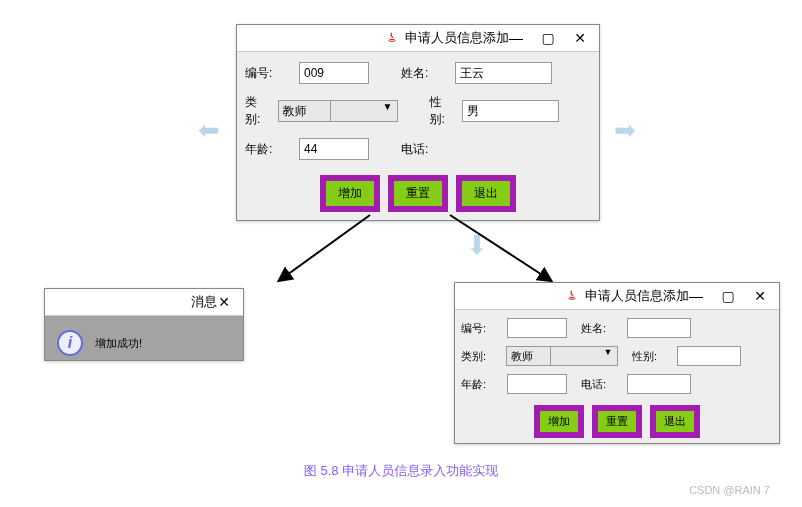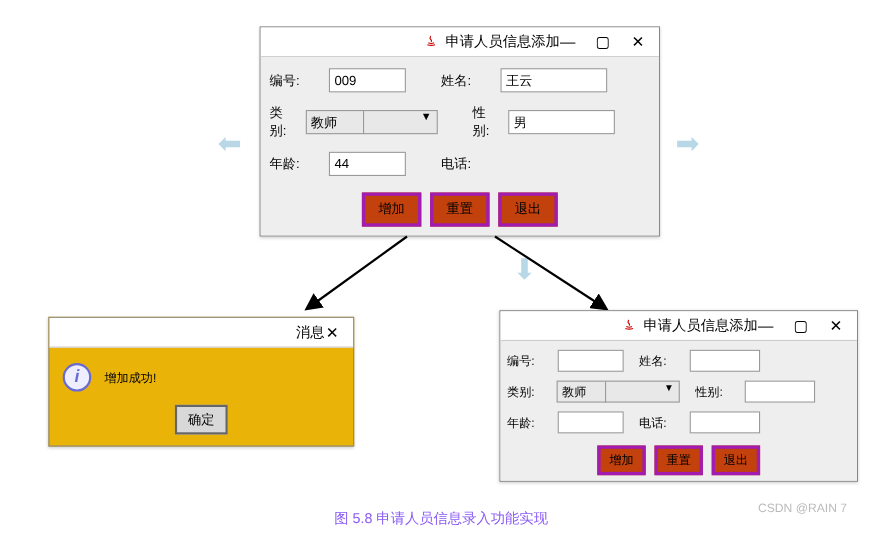--- a/index.html
+++ b/index.html
@@ -101,22 +101,22 @@
       font-size: 10px;
       text-align: center;
     }
     .btn-row {
       display: flex;
       justify-content: center;
       gap: 8px;
       padding: 5px 0 2px 0;
     }
     .jbtn {
-      border: 3px solid #a21caf;
-      background: #c2410c;
+      border: 6px solid #a21caf;
+      background: #84cc16;
       font-size: 12px;
       padding: 4px 12px;
       cursor: default;
     }
     .jbtn-sm { padding: 3px 8px; font-size: 11px; }
     .jbtn-ok {
       border: 2px solid #666;
       background: #d8d8d8;
       padding: 3px 10px;
       font-size: 12px;
@@ -233,35 +233,32 @@
 </svg>
 <svg class="arrow-svg" style="left:440px; top:210px;" width="130" height="80">
   <defs>
       <marker id="ah2" markerWidth="8" markerHeight="8" refX="6" refY="4" orient="auto">
         <path d="M0,0 L8,4 L0,8 z" fill="#000"></path>
       </marker>
     </defs>
   <line x1="10" y1="5" x2="110" y2="70" stroke="#000" stroke-width="2" marker-end="url(#ah2)"></line>
 </svg>
 
-<div class="window" style="left:44px; top:288px; width:278px; background:#eab308;">
+<div class="window" style="left:44px; top:288px; width:200px; background:#a3a3a3;">
   <div class="titlebar" style="background:#fff;">
     <div class="titlebar-left">
       <span>消息</span>
     </div>
     <div class="win-controls">
       <span class="win-btn">✕</span>
     </div>
   </div>
   <div class="msg-body">
     <span class="info-icon">i</span>
     <span style="font-size:11px;">增加成功!</span>
-  </div>
-  <div class="msg-btn-row">
-    <button class="jbtn-ok">确定</button>
   </div>
 </div>
 
 <div class="window" style="left:454px; top:282px; width:326px;">
   <div class="titlebar">
     <div class="titlebar-left">
       <span class="java-icon">
         <svg viewBox="0 0 16 16">
             <path d="M5 9c2 1 4 1 6 0M4 11c3 1 5 1 8 0M7 2c1 1-1 2 0 3 1 1 2 2 1 3" stroke="#c00" stroke-width="1.2" fill="none"></path>
           </svg>
@@ -300,13 +297,13 @@
     </div>
     <div class="btn-row" style="padding:3px 0 1px 0;">
       <button class="jbtn jbtn-sm">增加</button>
       <button class="jbtn jbtn-sm">重置</button>
       <button class="jbtn jbtn-sm">退出</button>
     </div>
   </div>
 </div>
 
 <div class="caption" style="top:462px;">图 5.8 申请人员信息录入功能实现</div>
-<div class="watermark" style="right:32px; top:456px;">CSDN @RAIN 7</div>
+<div class="watermark" style="right:32px; top:484px;">CSDN @RAIN 7</div>
 
 </body></html>

